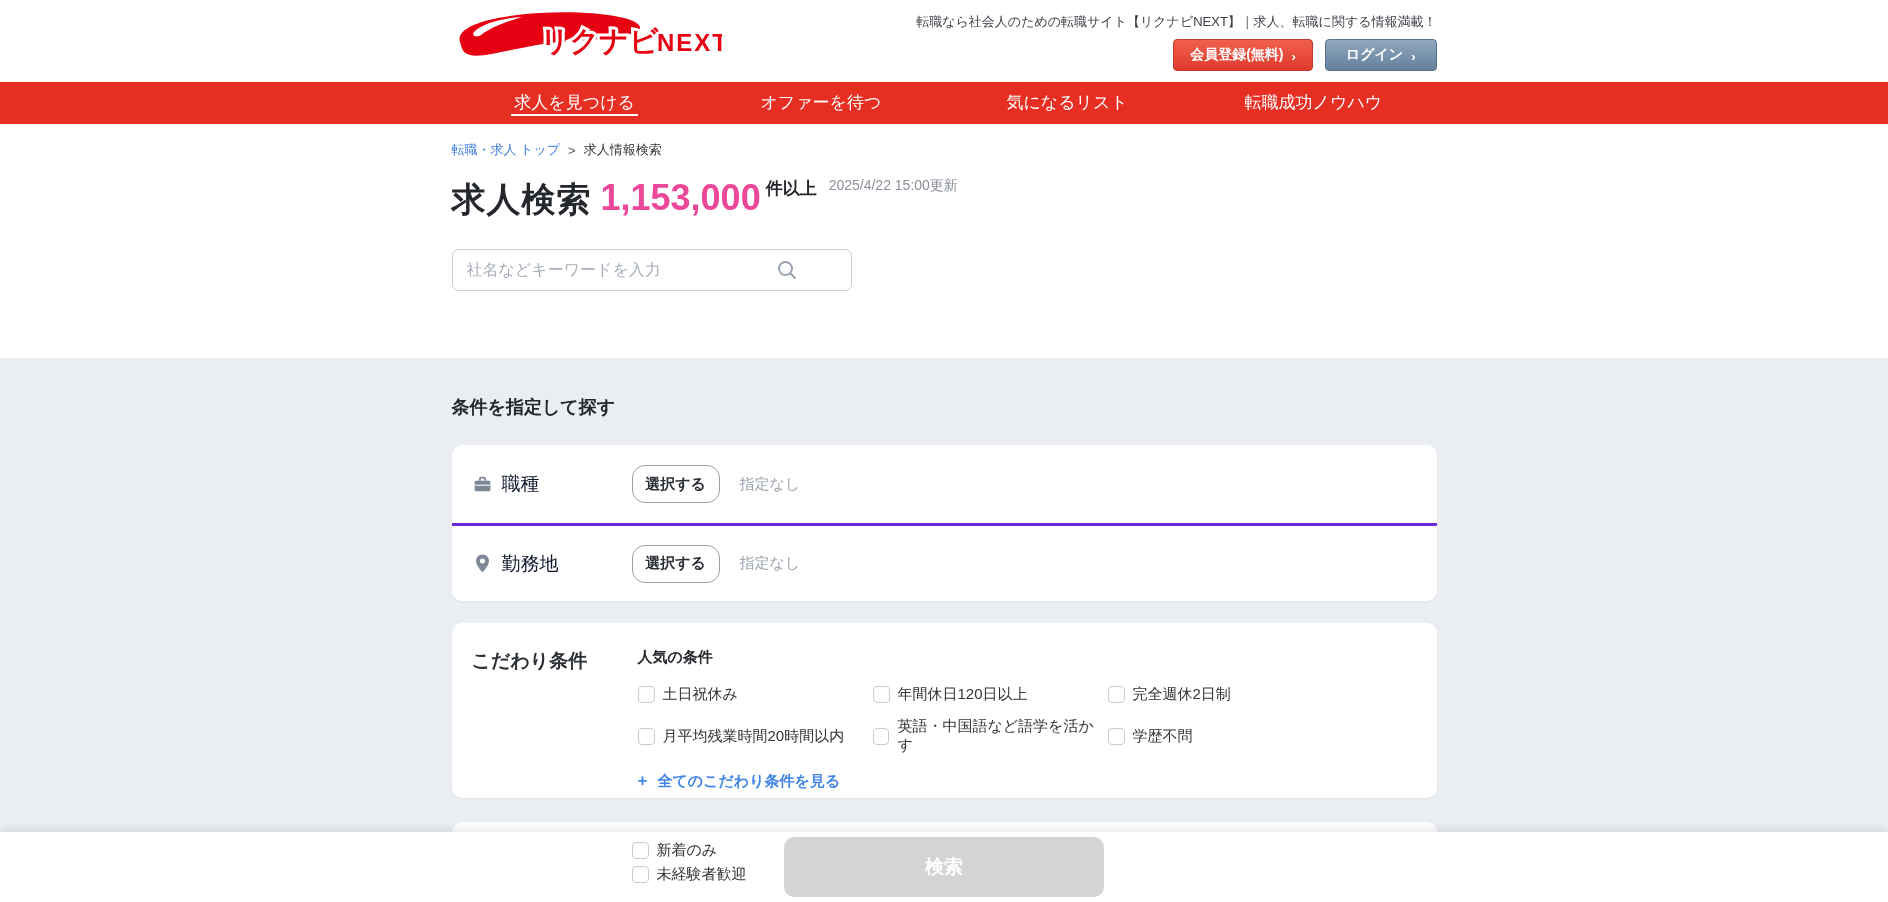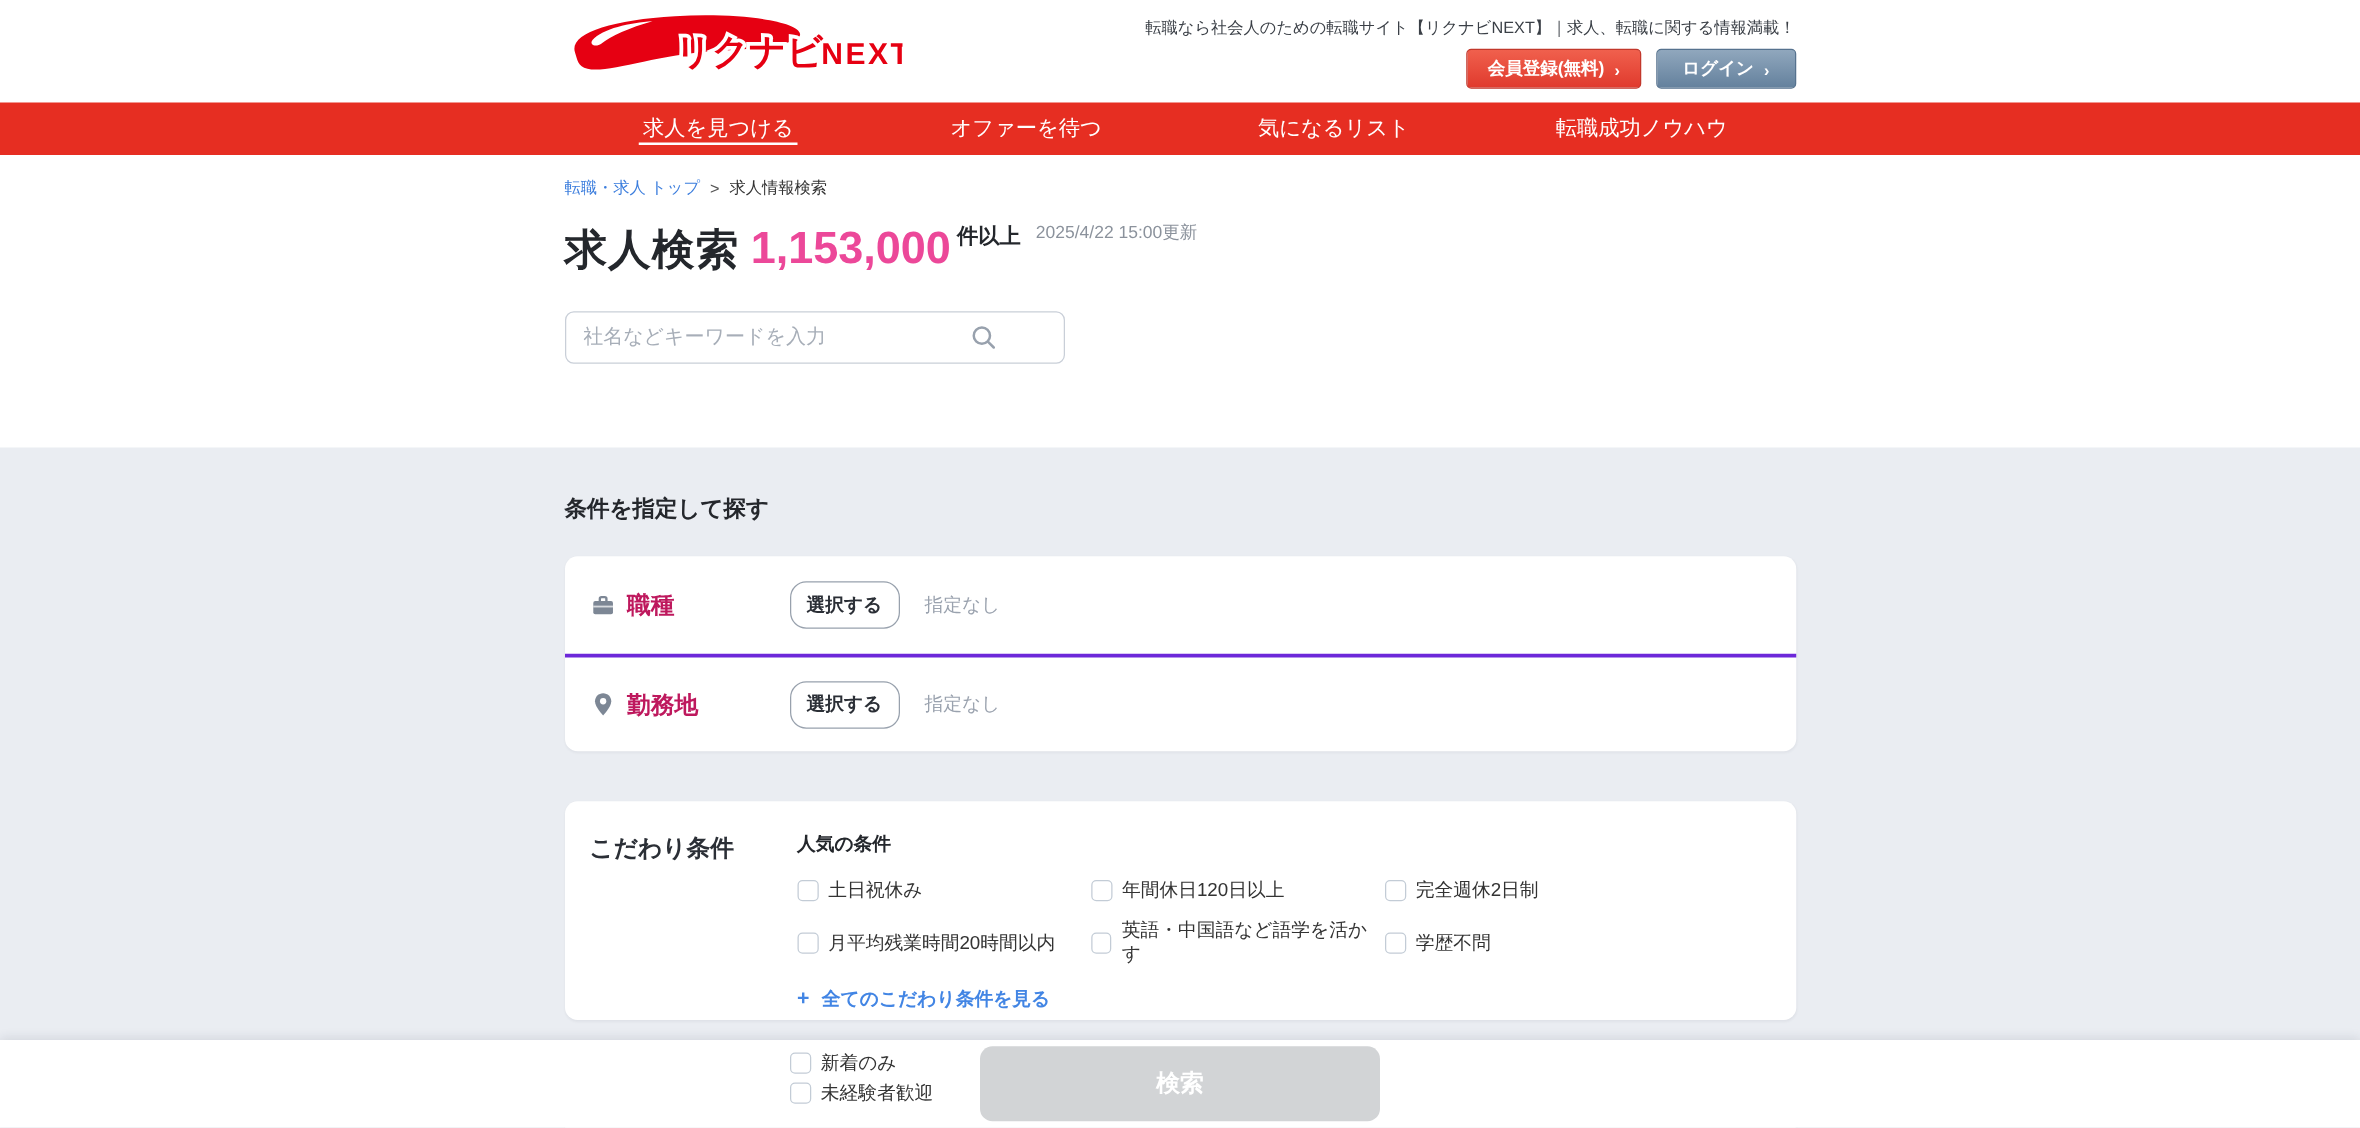--- a/index.html
+++ b/index.html
@@ -54,29 +54,29 @@
   .search-icon { position:absolute; right:12px; top:10px; cursor:pointer; }
 
   
   .gray-section { height:544px; background:#eaedf2; }
   .section-heading { padding-top:37px; font-size:18px; font-weight:bold; color:#24272c; }
   .card { background:#fff; border-radius:10px; box-shadow:0 1px 2px rgba(30,40,60,.05); }
   .card-1 { margin-top:26px; }
   .cond-row { height:78px; display:flex; align-items:center; padding:0 20px; }
   .cond-row + .cond-row { border-top:3px solid #6d28d9; }
   .row-head { display:flex; align-items:center; width:160px; }
-  .row-label { margin-left:9px; font-size:19px; font-weight:bold; color:#be185d; }
+  .row-label { margin-left:9px; font-size:19px; font-weight:normal; color:#0f172a; }
   .select-btn {
     width:88px; height:38px; border:1px solid #98a1ad; border-radius:13px;
     background:#fff; font-size:15px; font-weight:bold; color:#2b2f36; cursor:pointer;
     font-family:inherit;
   }
   .row-value { margin-left:20px; font-size:15px; color:#9aa2ae; }
 
-  .card-2 { margin-top:40px; height:175px; padding:25px 20px 0; display:flex; }
+  .card-2 { margin-top:22px; height:175px; padding:25px 20px 0; display:flex; }
   .kodawari-label { width:166px; font-size:19px; font-weight:bold; color:#2b2f36; }
   .kodawari-body { flex:1; }
   .popular-label { font-size:15px; font-weight:bold; color:#24272c; }
   .cb-grid { margin-top:18px; display:grid; grid-template-columns:235px 235px auto; row-gap:13px; }
   .cb-item { display:flex; align-items:center; font-size:15px; color:#333; cursor:pointer; }
   .cb-item input {
     appearance:none; width:17px; height:17px; border:1px solid #c3ccd6; border-radius:4px;
     background:#fff; margin-right:8px; cursor:pointer;
   }
   .more-link { margin-top:16px; display:flex; align-items:center; color:#4285e4; font-size:15px; font-weight:bold; cursor:pointer; }

